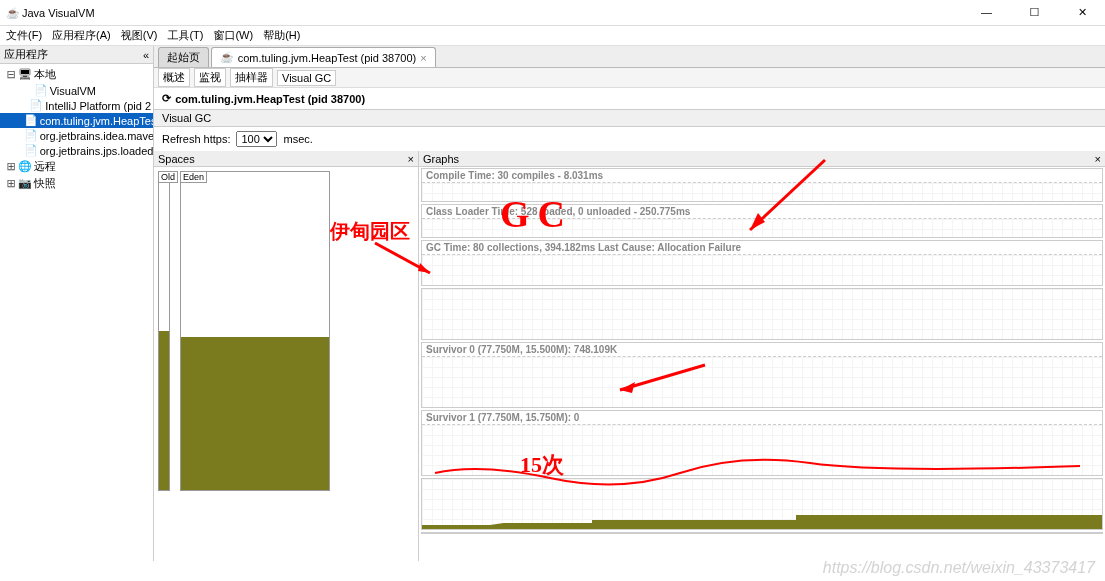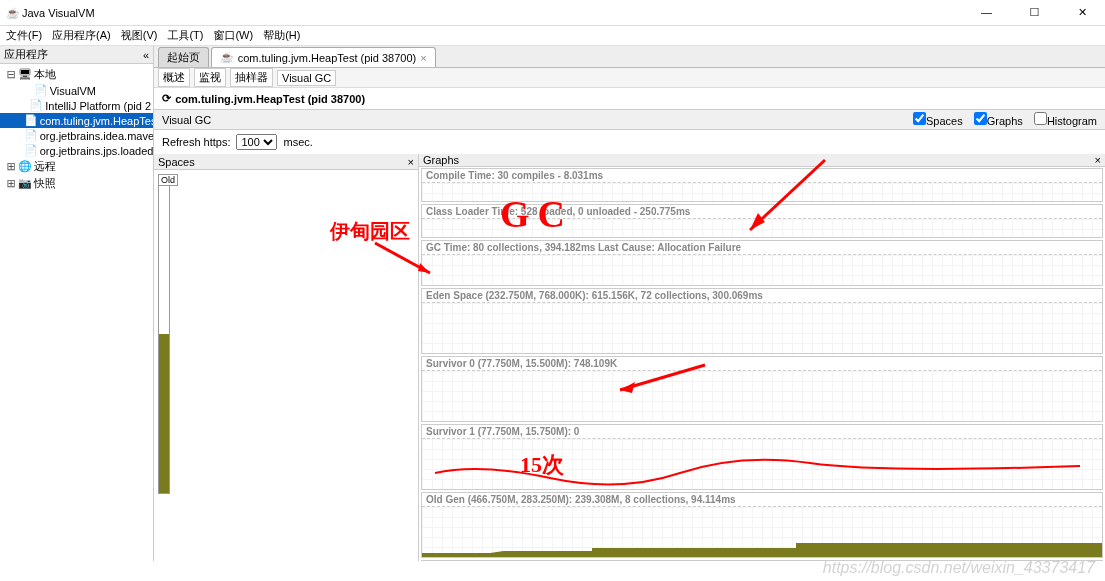--- a/index.html
+++ b/index.html
@@ -149,42 +149,41 @@
       <span class="btn">监视</span>
       <span class="btn">抽样器</span>
       <span class="btn">Visual GC</span>
     </div>
     <div class="processtitle">
       <span>⟳</span>
       <span>com.tuling.jvm.HeapTest (pid 38700)</span>
     </div>
     <div class="sectionhead">
       <span>Visual GC</span>
-      <span class="checks">
-        <label><input type="checkbox" checked="" style=""><span>Spaces</span></label>
-        <label><input type="checkbox" checked="" style=""><span>Graphs</span></label>
-        <label><input type="checkbox" style=""><span>Histogram</span></label>
-      </span>
     </div>
     <div class="refreshrow">
       <span>Refresh https:</span>
       <select><option>100</option></select>
       <span>msec.</span>
     </div>
 
     <div class="panels">
 
       <div class="spacespanel">
         <div class="panelhead">
           <span>Spaces</span>
           <span>×</span>
         </div>
         <div class="spacesbody">
           <div class="oldbox">
               <div class="spclabel">Old</div>
+              <div class="fill"></div>
+            </div>
+          <div class="edenbox">
+              <div class="spclabel">Eden</div>
               <div class="fill"></div>
             </div>
         </div>
       </div>
 
       <div class="graphspanel">
         <div class="panelhead">
           <span>Graphs</span>
           <span>×</span>
         </div>
@@ -603,21 +602,20 @@
                 <span style="height: 78.3619%;"></span>
                 <span style="height: 89.5372%;"></span>
                 <span style="height: 68.0081%;"></span>
                 <span style="height: 23.9%;"></span>
                 <span style="height: 62.0423%;"></span>
                 <span style="height: 88.2115%;"></span>
               </div>
             </div>
         </div>
         <div class="metrow">
-          <div class="head">Eden Space (232.750M, 768.000K): 615.156K, 72 collections, 300.069ms</div>
           <div class="chart eden">
               <div class="spikes orange" id="sp-eden">
                 <span style="height: 10%;"></span>
                 <span style="height: 40%;"></span>
                 <span style="height: 70%;"></span>
                 <span style="height: 10%;"></span>
                 <span style="height: 40%;"></span>
                 <span style="height: 70%;"></span>
                 <span style="height: 10%;"></span>
                 <span style="height: 40%;"></span>
@@ -1024,21 +1022,20 @@
                 <span style="height: 60%;"></span>
                 <span style="height: 60%;"></span>
                 <span style="height: 0%;"></span>
                 <span style="height: 12%;"></span>
                 <span style="height: 24%;"></span>
                 <span style="height: 36%;"></span>
               </div>
             </div>
         </div>
         <div class="metrow">
-          <div class="head">Old Gen (466.750M, 283.250M): 239.308M, 8 collections, 94.114ms</div>
           <div class="chart og">
               <div class="olive" style="height:40%;clip-path:polygon(0 80%,10% 80%,12% 70%,25% 70%,25% 55%,55% 55%,55% 30%,100% 30%,100% 100%,0 100%)"></div>
             </div>
         </div>
         <div class="metrow">
           
           
         </div>
       </div>
     </div>

